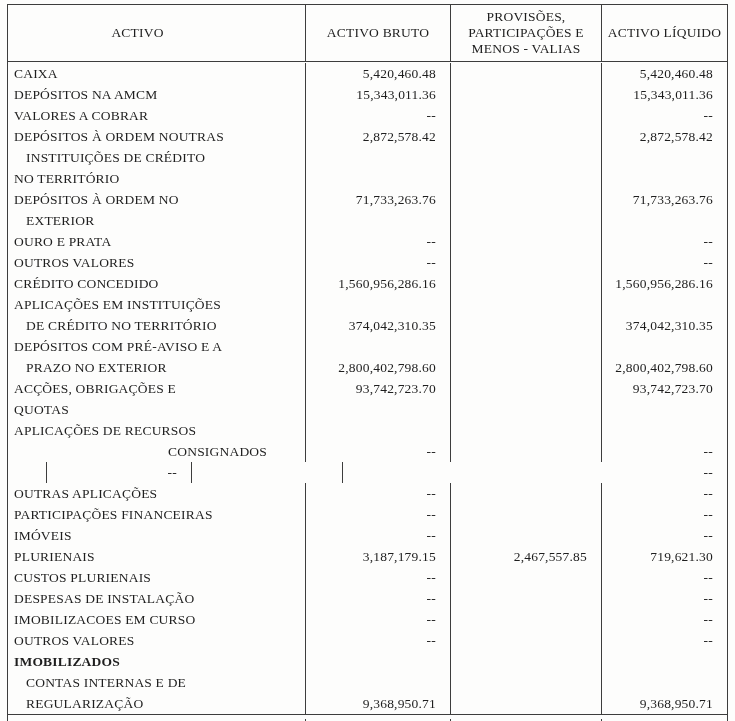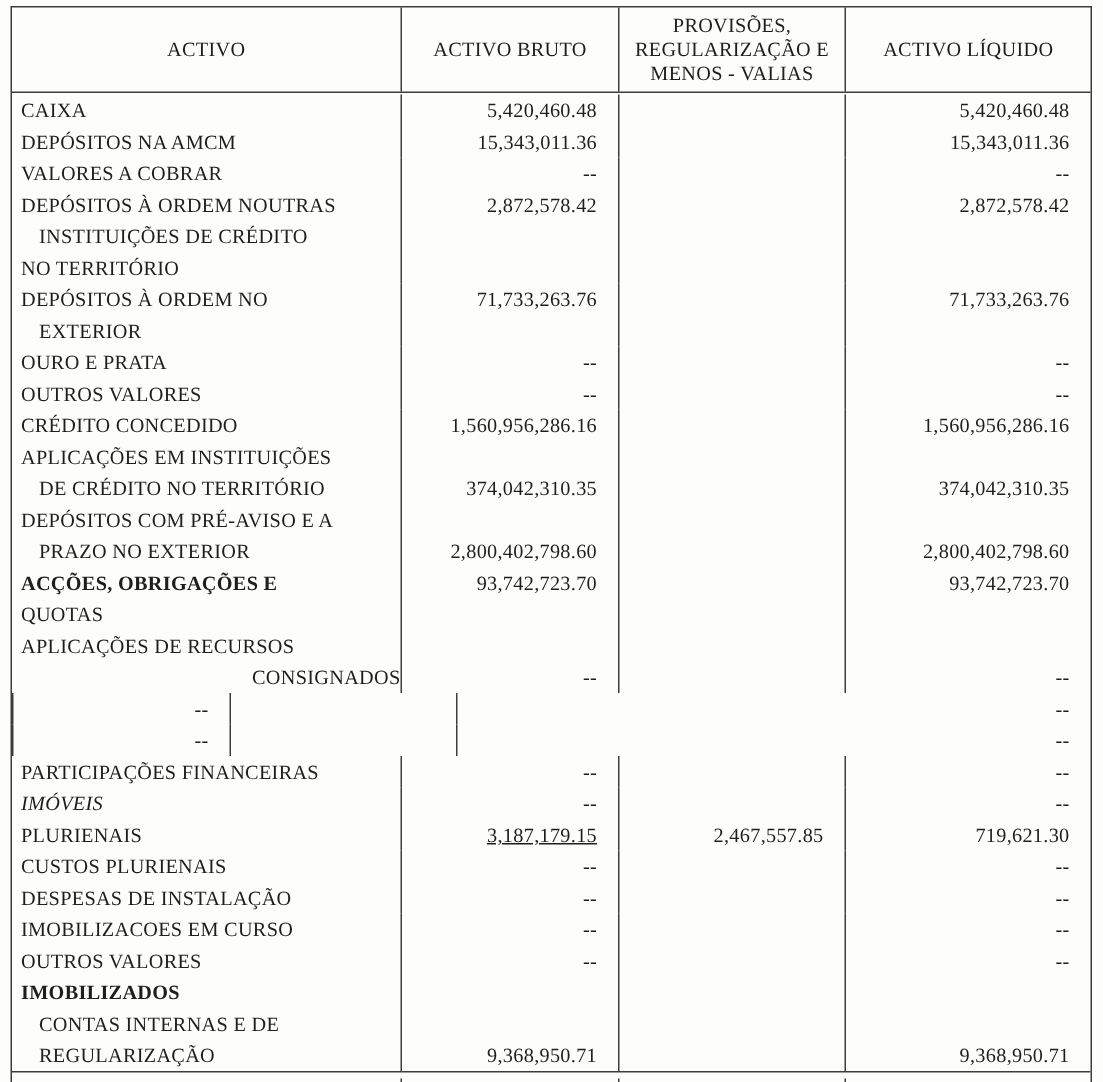--- a/index.html
+++ b/index.html
@@ -13,21 +13,21 @@
   .table {
     position: absolute;
     left: 7px; top: 4px;
     width: 721px;
     border: 1px solid #3d3d3d;
     background: #fdfdfc;
     letter-spacing: 0.2px;
   }
   .row { display: flex; align-items: stretch; }
   .c1 { width: 259px; }
-  .c2 { width: 145px; border-left: 1px solid #3d3d3d; }
+  .c2 { width: 145px; border-left: 1px solid #3d3d3d; margin-left: 38px; }
   .c3 { width: 151px; border-left: 1px solid #3d3d3d; }
   .c4 { flex: 1; border-left: 1px solid #3d3d3d; }
   .header-row { border-bottom: 1px solid #3d3d3d; min-height: 52px; }
   .header-cell {
     display: flex; flex-direction: column; justify-content: center;
     text-align: center;
     font-size: 13.5px; line-height: 16px;
     padding: 4px 2px;
   }
   .lbl-line { font-size: 13.5px; line-height: 21px; white-space: nowrap; }
@@ -44,21 +44,21 @@
 
   <div class="row header-row">
     <div class="header-cell c1">
       <div>ACTIVO</div>
     </div>
     <div class="header-cell c2">
       <div>ACTIVO BRUTO</div>
     </div>
     <div class="header-cell c3">
       <div>PROVISÕES,</div>
-      <div>REGULARIZAÇÃO E</div>
+      <div>PARTICIPAÇÕES E</div>
       <div>MENOS - VALIAS</div>
     </div>
     <div class="header-cell c4">
       <div>ACTIVO LÍQUIDO</div>
     </div>
   </div>
 
   <div class="body">
       <div class="row">
         <div class="c1">
@@ -180,21 +180,21 @@
         <div class="num-cell c2">
           <div style="margin-top: 21px;">2,800,402,798.60</div>
         </div>
         <div class="num-cell c3"></div>
         <div class="num-cell c4">
           <div style="margin-top: 21px;">2,800,402,798.60</div>
         </div>
       </div>
       <div class="row">
         <div class="c1">
-          <div class="lbl-line" style="padding-left: 6px; font-weight: bold;">ACÇÕES, OBRIGAÇÕES E</div>
+          <div class="lbl-line" style="padding-left: 6px;">ACÇÕES, OBRIGAÇÕES E</div>
           <div class="lbl-line" style="padding-left: 6px;">QUOTAS</div>
         </div>
         <div class="num-cell c2">
           <div style="margin-top: 0px;">93,742,723.70</div>
         </div>
         <div class="num-cell c3"></div>
         <div class="num-cell c4">
           <div style="margin-top: 0px;">93,742,723.70</div>
         </div>
       </div>
@@ -214,20 +214,23 @@
       <div class="row">
         <div class="num-cell c2">
           <div style="margin-top: 0px;">--</div>
         </div>
         <div class="num-cell c3"></div>
         <div class="num-cell c4">
           <div style="margin-top: 0px;">--</div>
         </div>
       </div>
       <div class="row">
+        <div class="c1">
+          <div class="lbl-line" style="padding-left: 6px;">OUTRAS APLICAÇÕES</div>
+        </div>
         <div class="num-cell c2">
           <div style="margin-top: 0px;">--</div>
         </div>
         <div class="num-cell c3"></div>
         <div class="num-cell c4">
           <div style="margin-top: 0px;">--</div>
         </div>
       </div>
       <div class="row">
         <div class="c1">
@@ -236,36 +239,36 @@
         <div class="num-cell c2">
           <div style="margin-top: 0px;">--</div>
         </div>
         <div class="num-cell c3"></div>
         <div class="num-cell c4">
           <div style="margin-top: 0px;">--</div>
         </div>
       </div>
       <div class="row">
         <div class="c1">
-          <div class="lbl-line" style="padding-left: 6px; font-style: italic;">IMÓVEIS</div>
+          <div class="lbl-line" style="padding-left: 6px;">IMÓVEIS</div>
         </div>
         <div class="num-cell c2">
           <div style="margin-top: 0px;">--</div>
         </div>
         <div class="num-cell c3"></div>
         <div class="num-cell c4">
           <div style="margin-top: 0px;">--</div>
         </div>
       </div>
       <div class="row">
         <div class="c1">
           <div class="lbl-line" style="padding-left: 6px;">PLURIENAIS</div>
         </div>
         <div class="num-cell c2">
-          <div style="margin-top: 0px; text-decoration: underline;">3,187,179.15</div>
+          <div style="margin-top: 0px;">3,187,179.15</div>
         </div>
         <div class="num-cell c3">
           <div style="margin-top: 0px;">2,467,557.85</div>
         </div>
         <div class="num-cell c4">
           <div style="margin-top: 0px;">719,621.30</div>
         </div>
       </div>
       <div class="row">
         <div class="c1">

